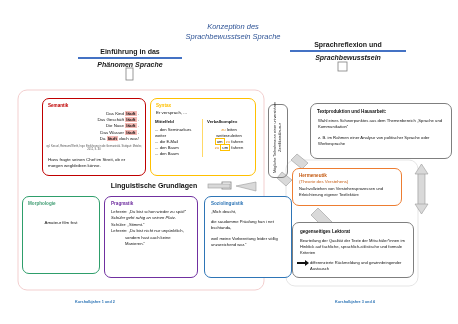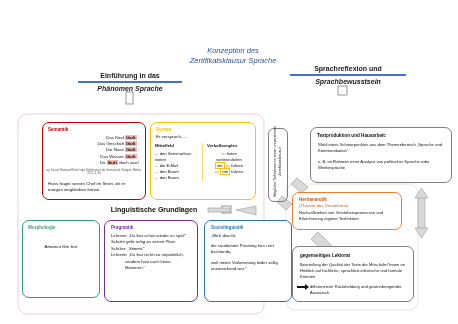--- a/index.html
+++ b/index.html
@@ -4,21 +4,21 @@
 <style>
   html,body{margin:0;padding:0;}
   body{
     width:458px;height:324px;
     background:#ffffff;
     font-family:"Liberation Sans", sans-serif;
     position:relative;
     overflow:hidden;
     color:#111;
   }
-  .canvas{position:absolute;left:0;top:0;width:458px;height:232px;margin-top:24px;}
+  .canvas{position:absolute;left:0;top:0;width:458px;height:232px;}
   .abs{position:absolute;}
 
   
   #main-title{
     left:163px;top:22px;width:140px;text-align:center;
     color:#2f5496;font-style:italic;font-size:7.5px;line-height:10px;
   }
   #main-title .l2{display:block;}
 
   .col-head{
@@ -160,21 +160,21 @@
     </g>
 
     <g stroke="#ffc000" stroke-width="0.6" fill="none">
       <path d="M218 152 L218 162 L236 162 L236 152"></path>
       <path d="M220 166 L220 171 L234 171 L234 166"></path>
     </g>
   </svg>
 
   <div class="abs" id="main-title">
     <span>Konzeption des</span>
-    <span class="l2">Zertifikatsklausur Sprache</span>
+    <span class="l2">Sprachbewusstsein Sprache</span>
   </div>
 
   <div class="abs col-head" id="head-left">
     <span class="top">Einführung in das</span>
     <span class="rule"></span>
     <span class="bot">Phänomen Sprache</span>
   </div>
 
   <div class="abs col-head" id="head-right">
     <span class="top">Sprachreflexion und</span>

